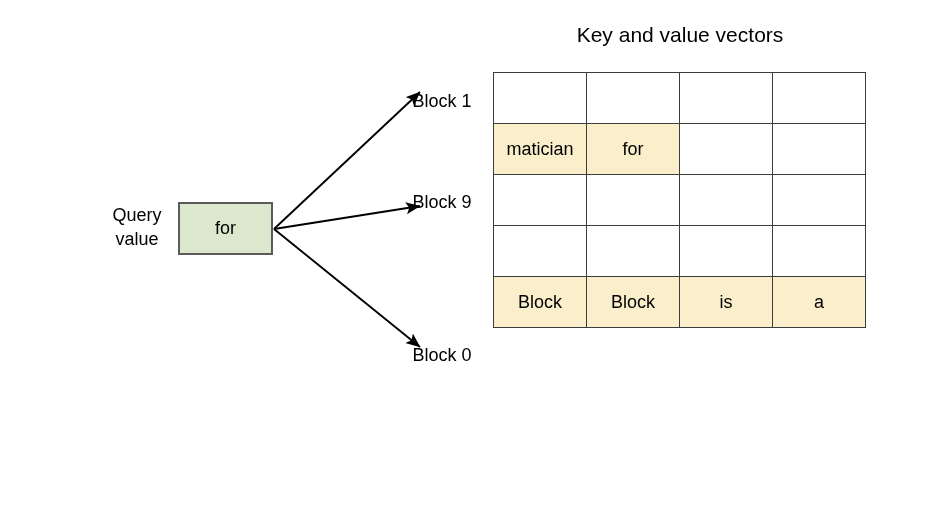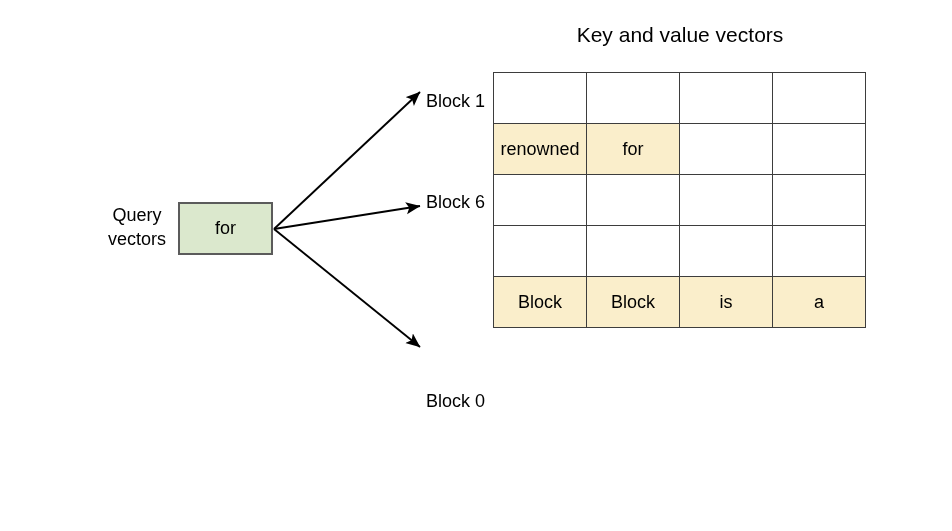--- a/index.html
+++ b/index.html
@@ -75,25 +75,25 @@
     pointer-events: none;
   }
 
   
   .block-label {
     position: absolute;
     font-size: 18px;
     line-height: 22px;
     color: #000000;
     white-space: nowrap;
-    text-align: right;
+    text-align: center;
   }
   .block-label.b1 { left: 399px; top: 90px;  width: 86px; }
   .block-label.b2 { left: 399px; top: 191px; width: 86px; }
-  .block-label.b0 { left: 399px; top: 344px; width: 86px; margin-top: 46px; }
+  .block-label.b0 { left: 399px; top: 344px; width: 86px; }
 
   
   .kv-table {
     position: absolute;
     left: 493px;
     top: 72px;
     border-collapse: collapse;
     table-layout: fixed;
   }
   .kv-table td {
@@ -121,54 +121,54 @@
 </style>
 </head>
 <body>
 
 <div id="canvas">
 
   <div class="title">Key and value vectors</div>
 
   <div class="query-label">
     <div>Query</div>
-    <div>vectors</div>
+    <div>value</div>
   </div>
 
   <div class="query-box">
     <span>for</span>
   </div>
 
   <svg id="arrows" viewBox="0 0 952 531" xmlns="http://www.w3.org/2000/svg">
     <defs>
       <marker id="ah" markerWidth="9" markerHeight="9" refX="7.4" refY="3.2" orient="auto" markerUnits="strokeWidth">
         <path d="M0,0 L7.6,3.2 L0,6.4 L1.7,3.2 Z" fill="#000000"></path>
       </marker>
     </defs>
     <g id="arrow-group" stroke="#000000" stroke-width="1.9" fill="none" marker-end="url(#ah)">
         <line x1="274" y1="229" x2="420" y2="92"></line>
         <line x1="274" y1="229" x2="420" y2="206"></line>
         <line x1="274" y1="229" x2="420" y2="347"></line>
       </g>
   </svg>
 
   <div class="block-label b1">Block 1</div>
-  <div class="block-label b2">Block 6</div>
+  <div class="block-label b2">Block 9</div>
   <div class="block-label b0">Block 0</div>
 
   <table class="kv-table">
     <tbody id="kv-body">
         <tr>
           <td></td>
           <td></td>
           <td></td>
           <td></td>
         </tr>
         <tr>
-          <td class="filled">renowned</td>
+          <td class="filled">matician</td>
           <td class="filled">for</td>
           <td></td>
           <td></td>
         </tr>
         <tr>
           <td></td>
           <td></td>
           <td></td>
           <td></td>
         </tr>

